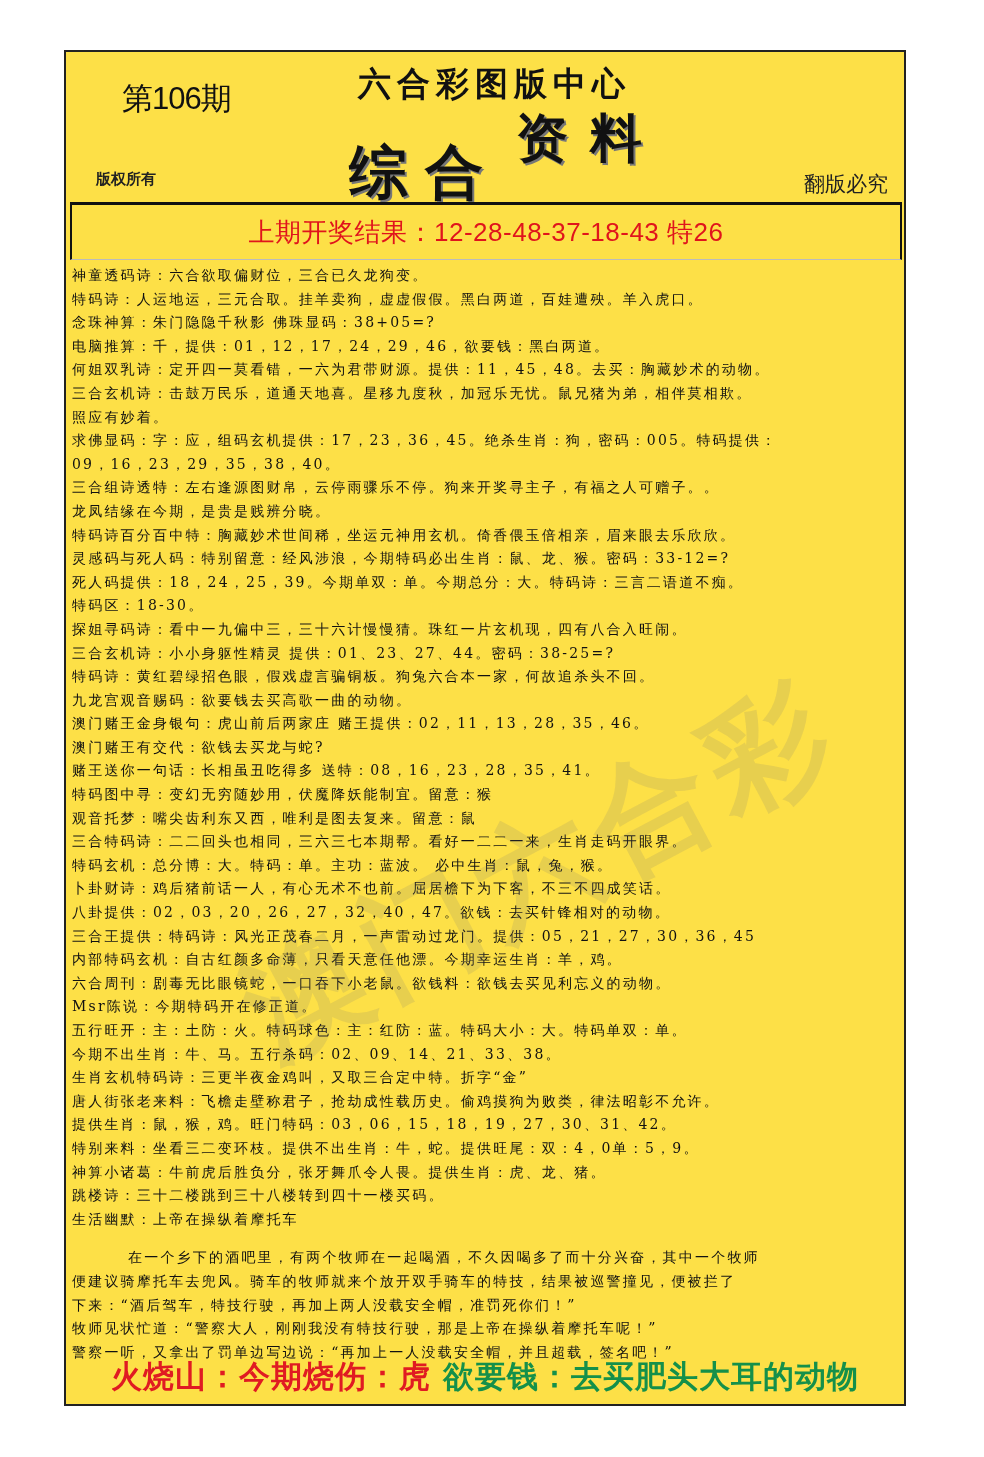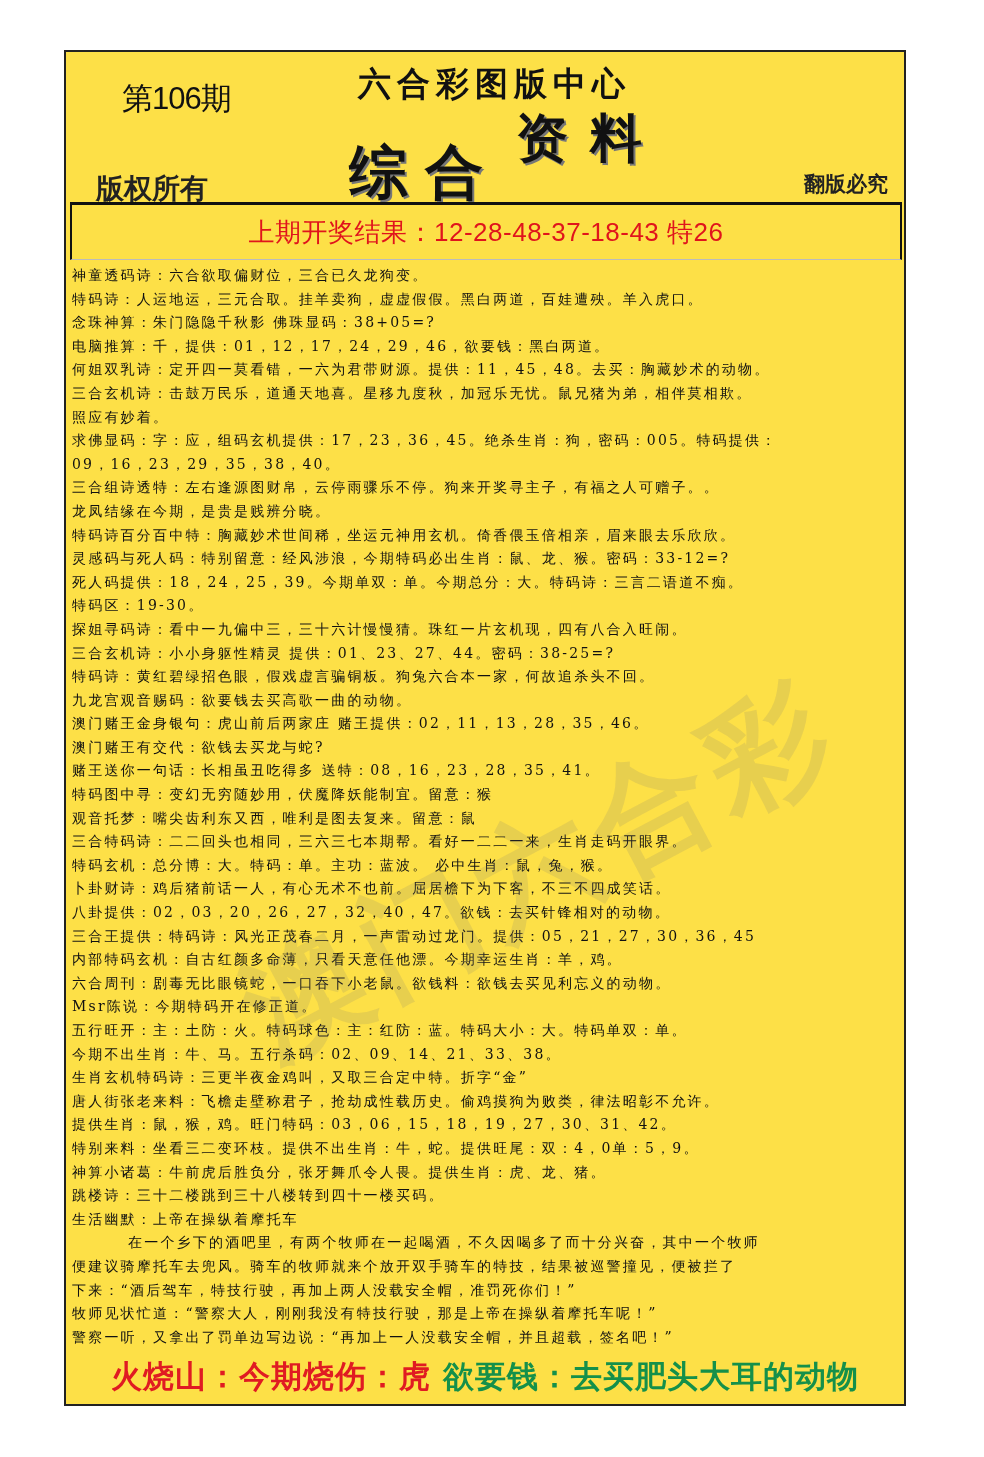--- a/index.html
+++ b/index.html
@@ -6,32 +6,32 @@
   body { width: 984px; height: 1457px; position: relative; overflow: hidden; font-family: "DejaVu Sans", sans-serif; }
   .frame {
     position: absolute; left: 64px; top: 50px; width: 842px; height: 1356px;
     border: 2px solid #222; box-sizing: border-box; background: #fde047;
   }
   .header { position: relative; height: 150px; }
   .issue { position: absolute; left: 56px; top: 26px; font-family: "Liberation Sans", sans-serif; font-size: 31px; color: #111; letter-spacing: -1px; }
   .center-title { position: absolute; left: 292px; top: 10px; font-family: "DejaVu Serif", serif; font-size: 33px; font-weight: bold; color: #111; letter-spacing: 6px; }
   .big1 { position: absolute; left: 240px; top: 82px; font-family: "DejaVu Serif", serif; font-size: 58px; font-weight: bold; color: #111; letter-spacing: 18px; text-shadow: 2px 2px 0 #777; margin-left: 43px; }
   .big2 { position: absolute; left: 450px; top: 52px; font-family: "DejaVu Serif", serif; font-size: 52px; font-weight: bold; color: #111; letter-spacing: 22px; text-shadow: 2px 2px 0 #777; }
-  .copy-left { position: absolute; left: 30px; top: 118px; font-size: 28px; font-weight: bold; color: #222; font-family: "DejaVu Serif", serif; }
-  .copy-right { position: absolute; right: 16px; top: 118px; font-size: 21px; font-weight: bold; color: #222; font-family: "DejaVu Serif", serif; }
+  .copy-left { position: absolute; left: 30px; top: 118px; font-size: 15px; font-weight: bold; color: #222; font-family: "DejaVu Serif", serif; }
+  .copy-right { position: absolute; right: 16px; top: 118px; font-size: 21px; font-weight: normal; color: #222; font-family: "DejaVu Serif", serif; }
   .result-box {
     position: relative; margin: 0 2px 0 4px; height: 58px;
     border-top: 3px solid #111; border-left: 2px solid #111; border-right: 2px solid #111;
     border-bottom: 1px solid #bbb; box-sizing: border-box;
     display: flex; align-items: center; justify-content: center;
   }
   .result-text { font-family: "Liberation Sans", sans-serif; font-size: 26px; color: #e0141c; letter-spacing: 0.5px; }
   .content { padding: 4px 0 0 6px; position: relative; }
   .line { font-size: 14px; line-height: 23.6px; height: 23.6px; color: #111; white-space: nowrap; letter-spacing: 2.2px; font-family: "DejaVu Serif", serif; }
-  .line.indent { padding-left: 56px; }
+  .line.indent { padding-left: 56px; margin-top: 15px; }
   .watermark {
     position: absolute; left: 150px; top: 530px; font-size: 120px; font-weight: bold; color: rgba(120,120,120,0.16);
     transform: rotate(-28deg); font-family: "DejaVu Serif", serif; letter-spacing: 10px; pointer-events: none;
   }
   .footer { position: absolute; left: 0; right: 0; bottom: 6px; text-align: center; font-family: "DejaVu Serif", serif; font-size: 31px; font-weight: bold; letter-spacing: 1px; }
   .footer .red { color: #e01b22; }
   .footer .green { color: #15904a; font-family: Liberation Mono, monospace; }
 </style>
 </head>
 <body>
@@ -60,21 +60,21 @@
         <div class="line">何姐双乳诗：定开四一莫看错，一六为君带财源。提供：11，45，48。去买：胸藏妙术的动物。</div>
         <div class="line">三合玄机诗：击鼓万民乐，道通天地喜。星移九度秋，加冠乐无忧。鼠兄猪为弟，相伴莫相欺。</div>
         <div class="line">照应有妙着。</div>
         <div class="line">求佛显码：字：应，组码玄机提供：17，23，36，45。绝杀生肖：狗，密码：005。特码提供：</div>
         <div class="line">09，16，23，29，35，38，40。</div>
         <div class="line">三合组诗透特：左右逢源图财帛，云停雨骤乐不停。狗来开奖寻主子，有福之人可赠子。。</div>
         <div class="line">龙凤结缘在今期，是贵是贱辨分晓。</div>
         <div class="line">特码诗百分百中特：胸藏妙术世间稀，坐运元神用玄机。倚香偎玉倍相亲，眉来眼去乐欣欣。</div>
         <div class="line">灵感码与死人码：特别留意：经风涉浪，今期特码必出生肖：鼠、龙、猴。密码：33-12=?</div>
         <div class="line">死人码提供：18，24，25，39。今期单双：单。今期总分：大。特码诗：三言二语道不痴。</div>
-        <div class="line">特码区：19-30。</div>
+        <div class="line">特码区：18-30。</div>
         <div class="line">探姐寻码诗：看中一九偏中三，三十六计慢慢猜。珠红一片玄机现，四有八合入旺闹。</div>
         <div class="line">三合玄机诗：小小身躯性精灵 提供：01、23、27、44。密码：38-25=?</div>
         <div class="line">特码诗：黄红碧绿招色眼，假戏虚言骗铜板。狗兔六合本一家，何故追杀头不回。</div>
         <div class="line">九龙宫观音赐码：欲要钱去买高歌一曲的动物。</div>
         <div class="line">澳门赌王金身银句：虎山前后两家庄 赌王提供：02，11，13，28，35，46。</div>
         <div class="line">澳门赌王有交代：欲钱去买龙与蛇?</div>
         <div class="line">赌王送你一句话：长相虽丑吃得多 送特：08，16，23，28，35，41。</div>
         <div class="line">特码图中寻：变幻无穷随妙用，伏魔降妖能制宜。留意：猴</div>
         <div class="line">观音托梦：嘴尖齿利东又西，唯利是图去复来。留意：鼠</div>
         <div class="line">三合特码诗：二二回头也相同，三六三七本期帮。看好一二二一来，生肖走码开眼界。</div>

